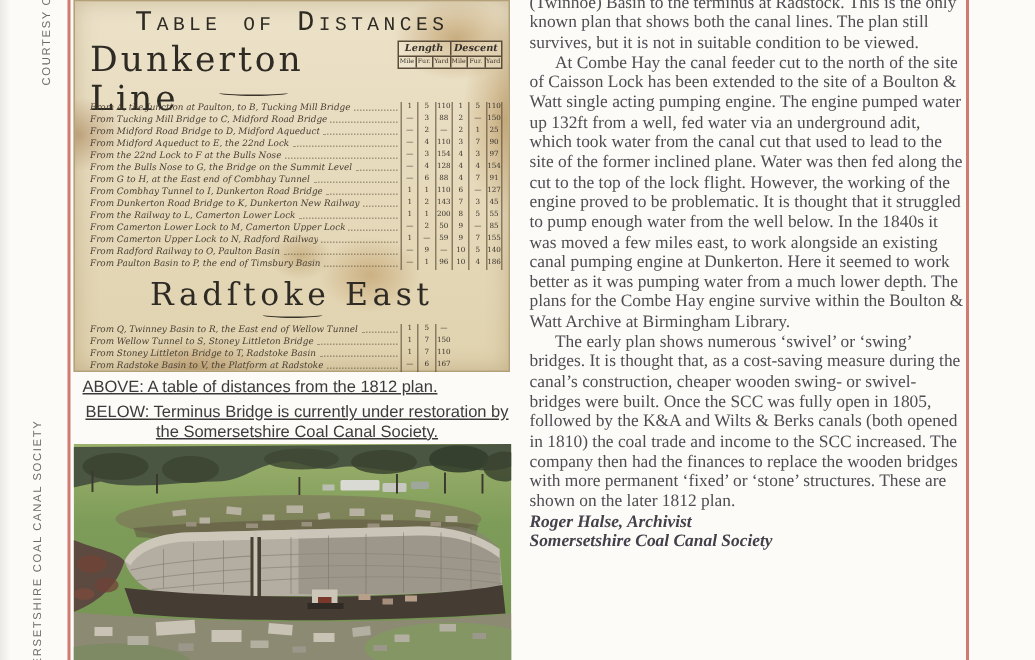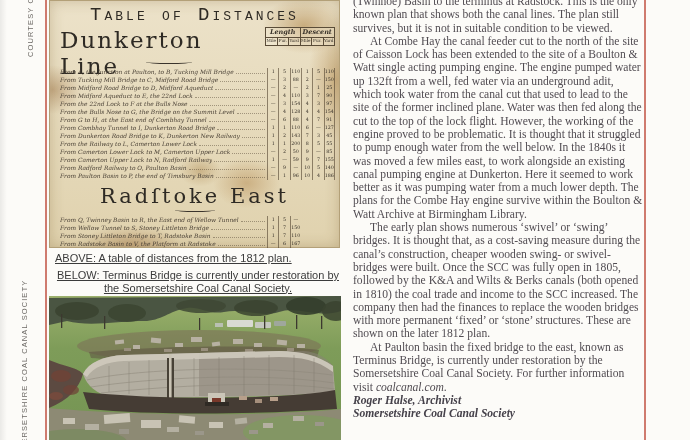--- a/index.html
+++ b/index.html
@@ -413,16 +413,15 @@
       <rect x="266" y="126" width="9" height="4"></rect>
     </g>
     <path d="M0,145 C90,150 200,151 292,146 L292,150 L0,150 Z" fill="#5f5c4c" opacity="0.6"></path>
   </svg>
 </div>
 
 <div class="article">
   <p>(Twinhoe) Basin to the terminus at Radstock. This is the only known plan that shows both the canal lines. The plan still survives, but it is not in suitable condition to be viewed.</p>
   <p class="indent">At Combe Hay the canal feeder cut to the north of the site of Caisson Lock has been extended to the site of a Boulton &amp; Watt single acting pumping engine. The engine pumped water up 132ft from a well, fed water via an underground adit, which took water from the canal cut that used to lead to the site of the former inclined plane. Water was then fed along the cut to the top of the lock flight. However, the working of the engine proved to be problematic. It is thought that it struggled to pump enough water from the well below. In the 1840s it was moved a few miles east, to work alongside an existing canal pumping engine at Dunkerton. Here it seemed to work better as it was pumping water from a much lower depth. The plans for the Combe Hay engine survive within the Boulton &amp; Watt Archive at Birmingham Library.</p>
   <p class="indent">The early plan shows numerous ‘swivel’ or ‘swing’ bridges. It is thought that, as a cost-saving measure during the canal’s construction, cheaper wooden swing- or swivel-bridges were built. Once the SCC was fully open in 1805, followed by the K&amp;A and Wilts &amp; Berks canals (both opened in 1810) the coal trade and income to the SCC increased. The company then had the finances to replace the wooden bridges with more permanent ‘fixed’ or ‘stone’ structures. These are shown on the later 1812 plan.</p>
-  <p class="indent"><span>At Paulton basin the fixed bridge to the east, known as Terminus Bridge, is currently under restoration by the Somersetshire Coal Canal Society. For further information visit </span><span class="it">coalcanal.com</span><span>.</span></p>
   <p class="byline">Roger Halse, Archivist</p>
   <p class="byline">Somersetshire Coal Canal Society</p>
 </div>
 
 </body></html>

